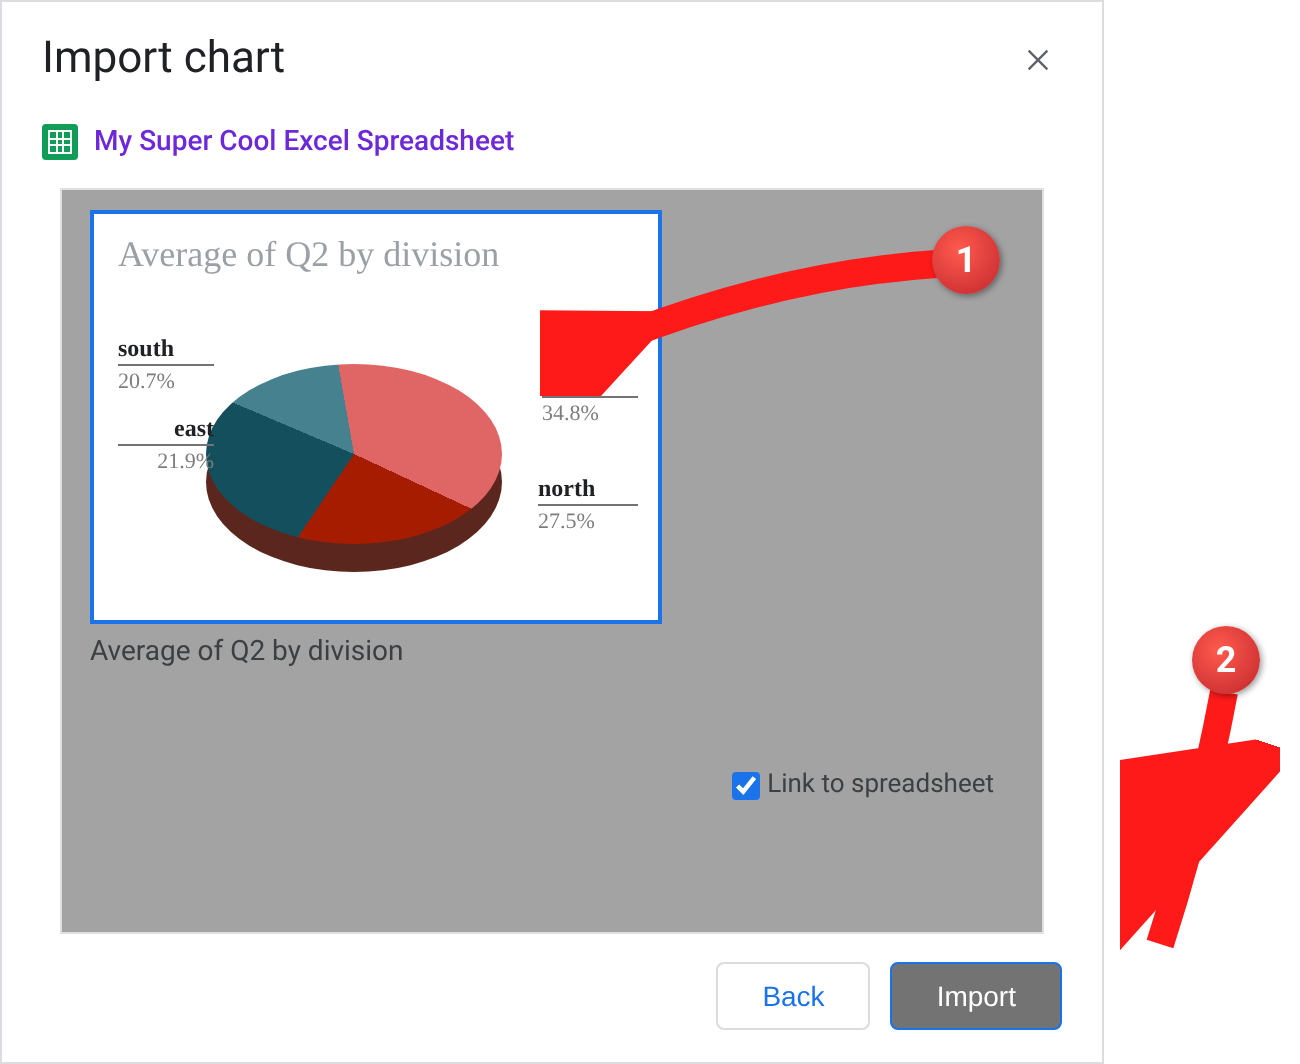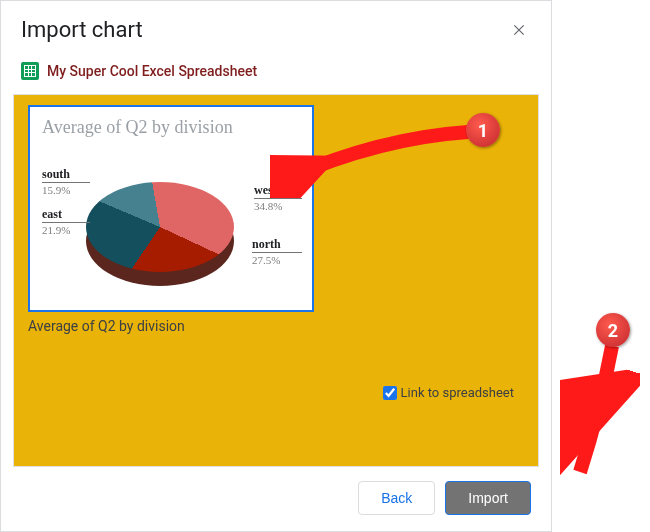--- a/index.html
+++ b/index.html
@@ -64,27 +64,27 @@
         linear-gradient(#fff,#fff),
         linear-gradient(#fff,#fff),
         linear-gradient(#fff,#fff);
       background-size: 100% 1px, 100% 1px, 1px 100%, 1px 100%;
       background-position: 0 33%, 0 66%, 33% 0, 66% 0;
       background-repeat: no-repeat;
       border: 1px solid #fff;
     }
     .source-name {
       font-size: 14px;
-      color: #7f1d1d;
+      color: #6d28d9;
       font-weight: 500;
     }
     .chart-area {
-      margin: 0 12px;
+      margin: 0 29px;
       border: 1px solid #e0e0e0;
-      background: #eab308;
+      background: #a3a3a3;
       flex: 1;
       padding: 10px 14px 14px 14px;
       position: relative;
     }
     .chart-card {
       width: 286px;
       border: 2px solid #1a73e8;
       background: #fff;
       padding: 10px 12px 18px 12px;
       position: relative;
@@ -130,21 +130,21 @@
     }
     .label {
       position: absolute;
       font-size: 12px;
       color: #3c4043;
       line-height: 1.1;
     }
     .label .name { font-weight: 600; color: #202124; display:block; border-bottom:1px solid #737373; padding-bottom:1px; margin-bottom:1px; }
     .label .pct { color: #7d7d7d; font-size: 11px; }
     .lbl-south { left: 0; top: 26px; width:48px; }
-    .lbl-east  { left: 0; top: 66px; width:48px; }
+    .lbl-east  { left: 0; top: 66px; width:48px;text-align:right; }
     .lbl-west  { right: 0; top: 42px; width:48px; text-align:left; }
     .lbl-north { right: 0; top: 96px; width:50px; text-align:left; }
     .chart-caption {
       font-size: 14px;
       color: #3c4043;
       margin-top: 6px;
     }
     .footer-row {
       display: flex;
       justify-content: flex-end;
@@ -221,21 +221,21 @@
   <div class="chart-area">
     <div class="chart-card">
       <div class="chart-title">Average of Q2 by division</div>
       <div class="pie-wrap">
         <div class="pie3d">
           <div class="pie-shadow"></div>
           <div class="pie-top"></div>
         </div>
         <div class="label lbl-south">
           <span class="name">south</span>
-          <span class="pct"><span>15.9</span>%</span>
+          <span class="pct"><span>20.7</span>%</span>
         </div>
         <div class="label lbl-east">
           <span class="name">east</span>
           <span class="pct"><span>21.9</span>%</span>
         </div>
         <div class="label lbl-west">
           <span class="name">west</span>
           <span class="pct"><span>34.8</span>%</span>
         </div>
         <div class="label lbl-north">

